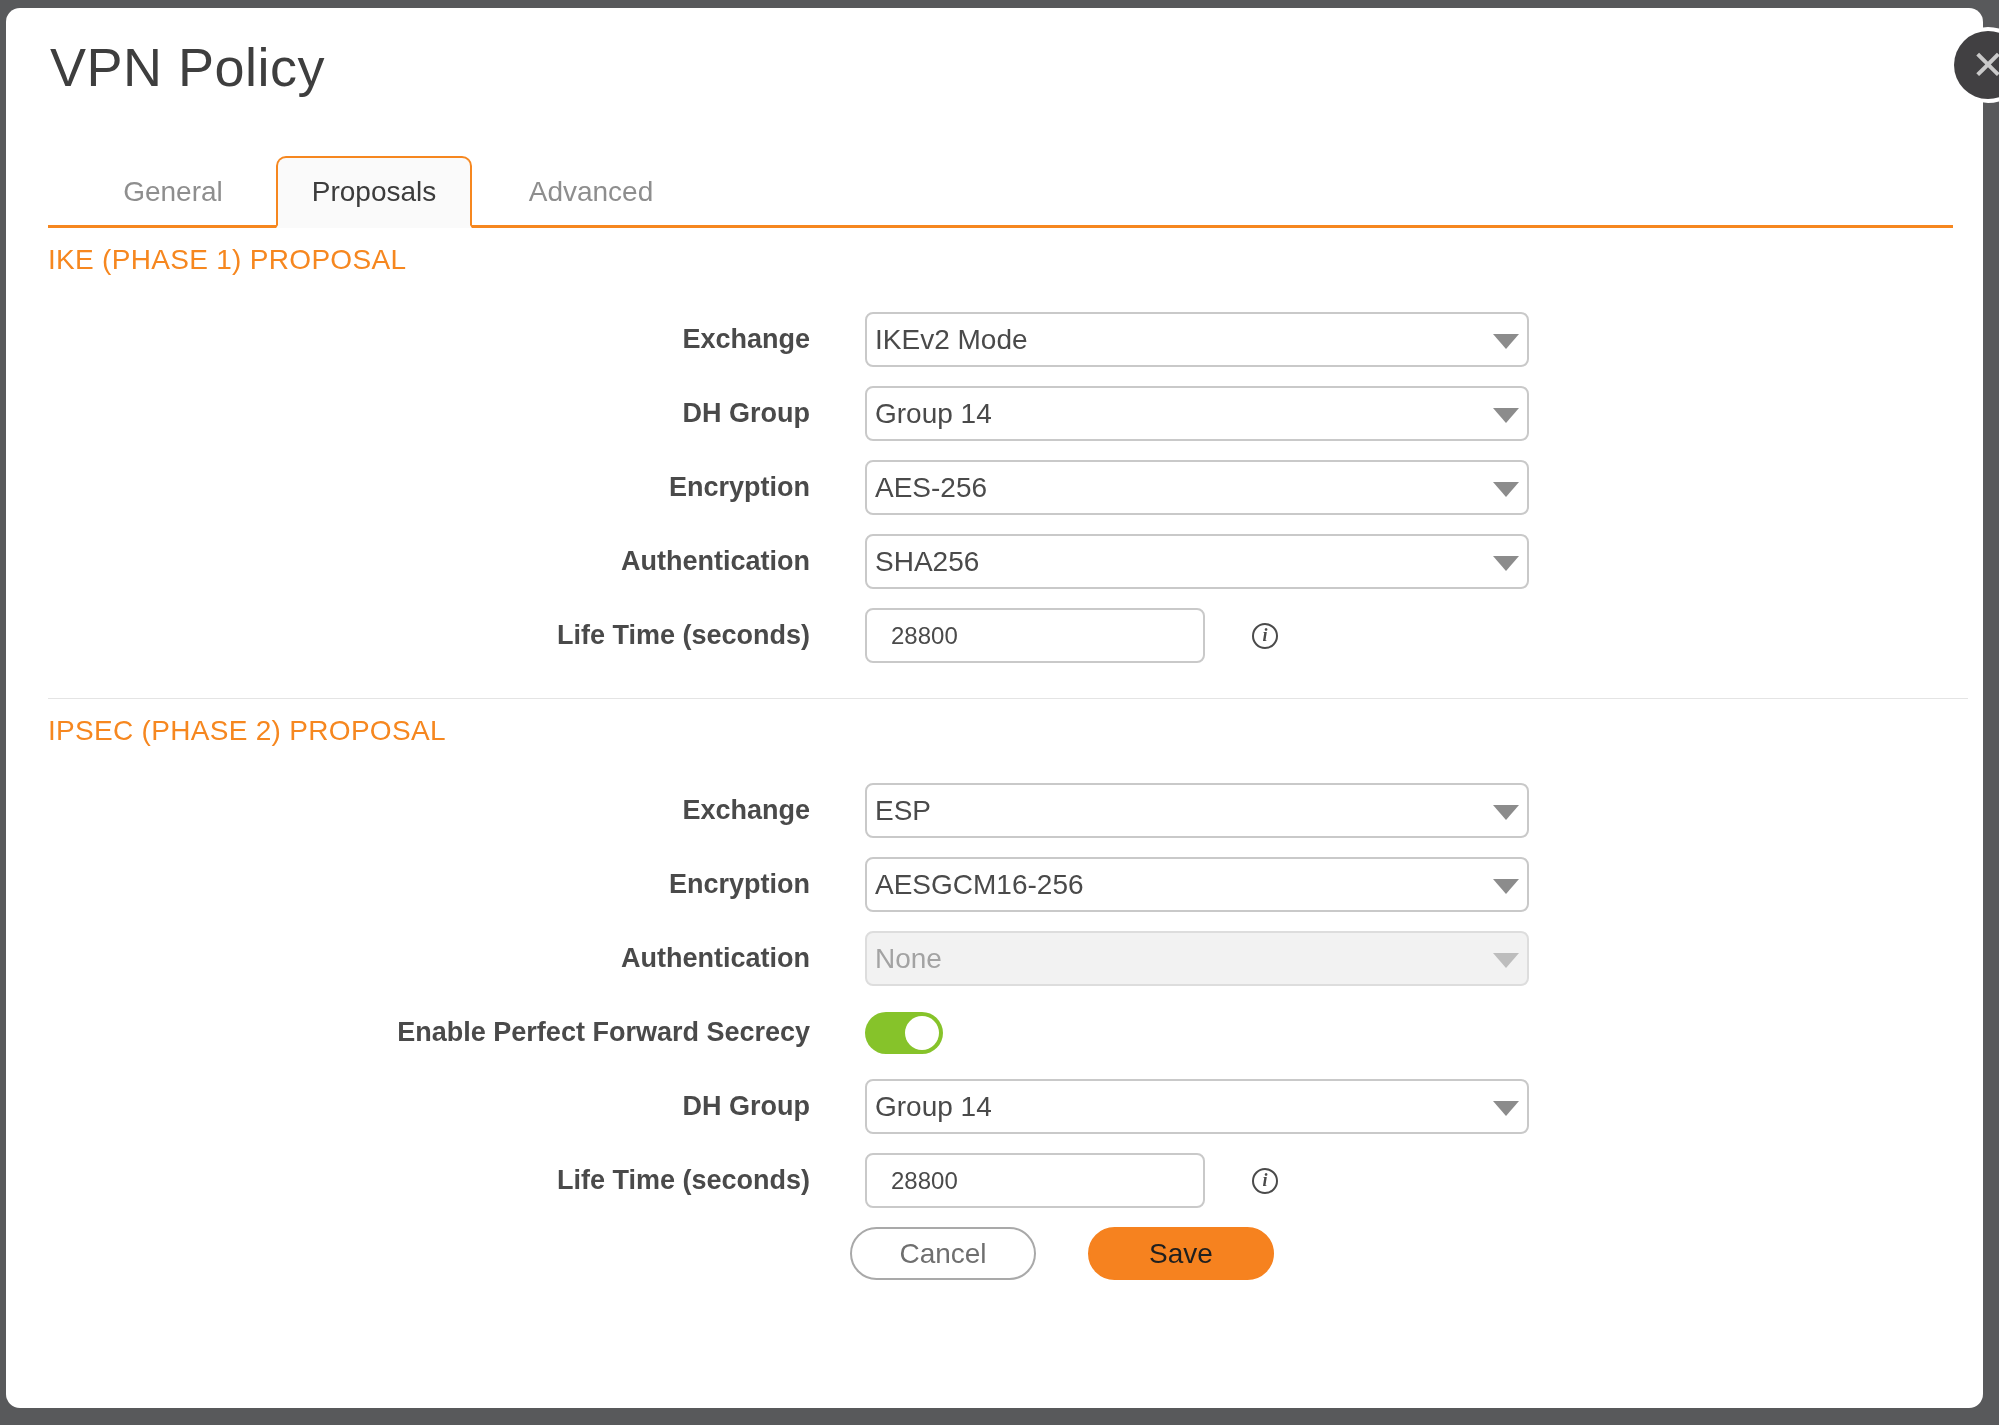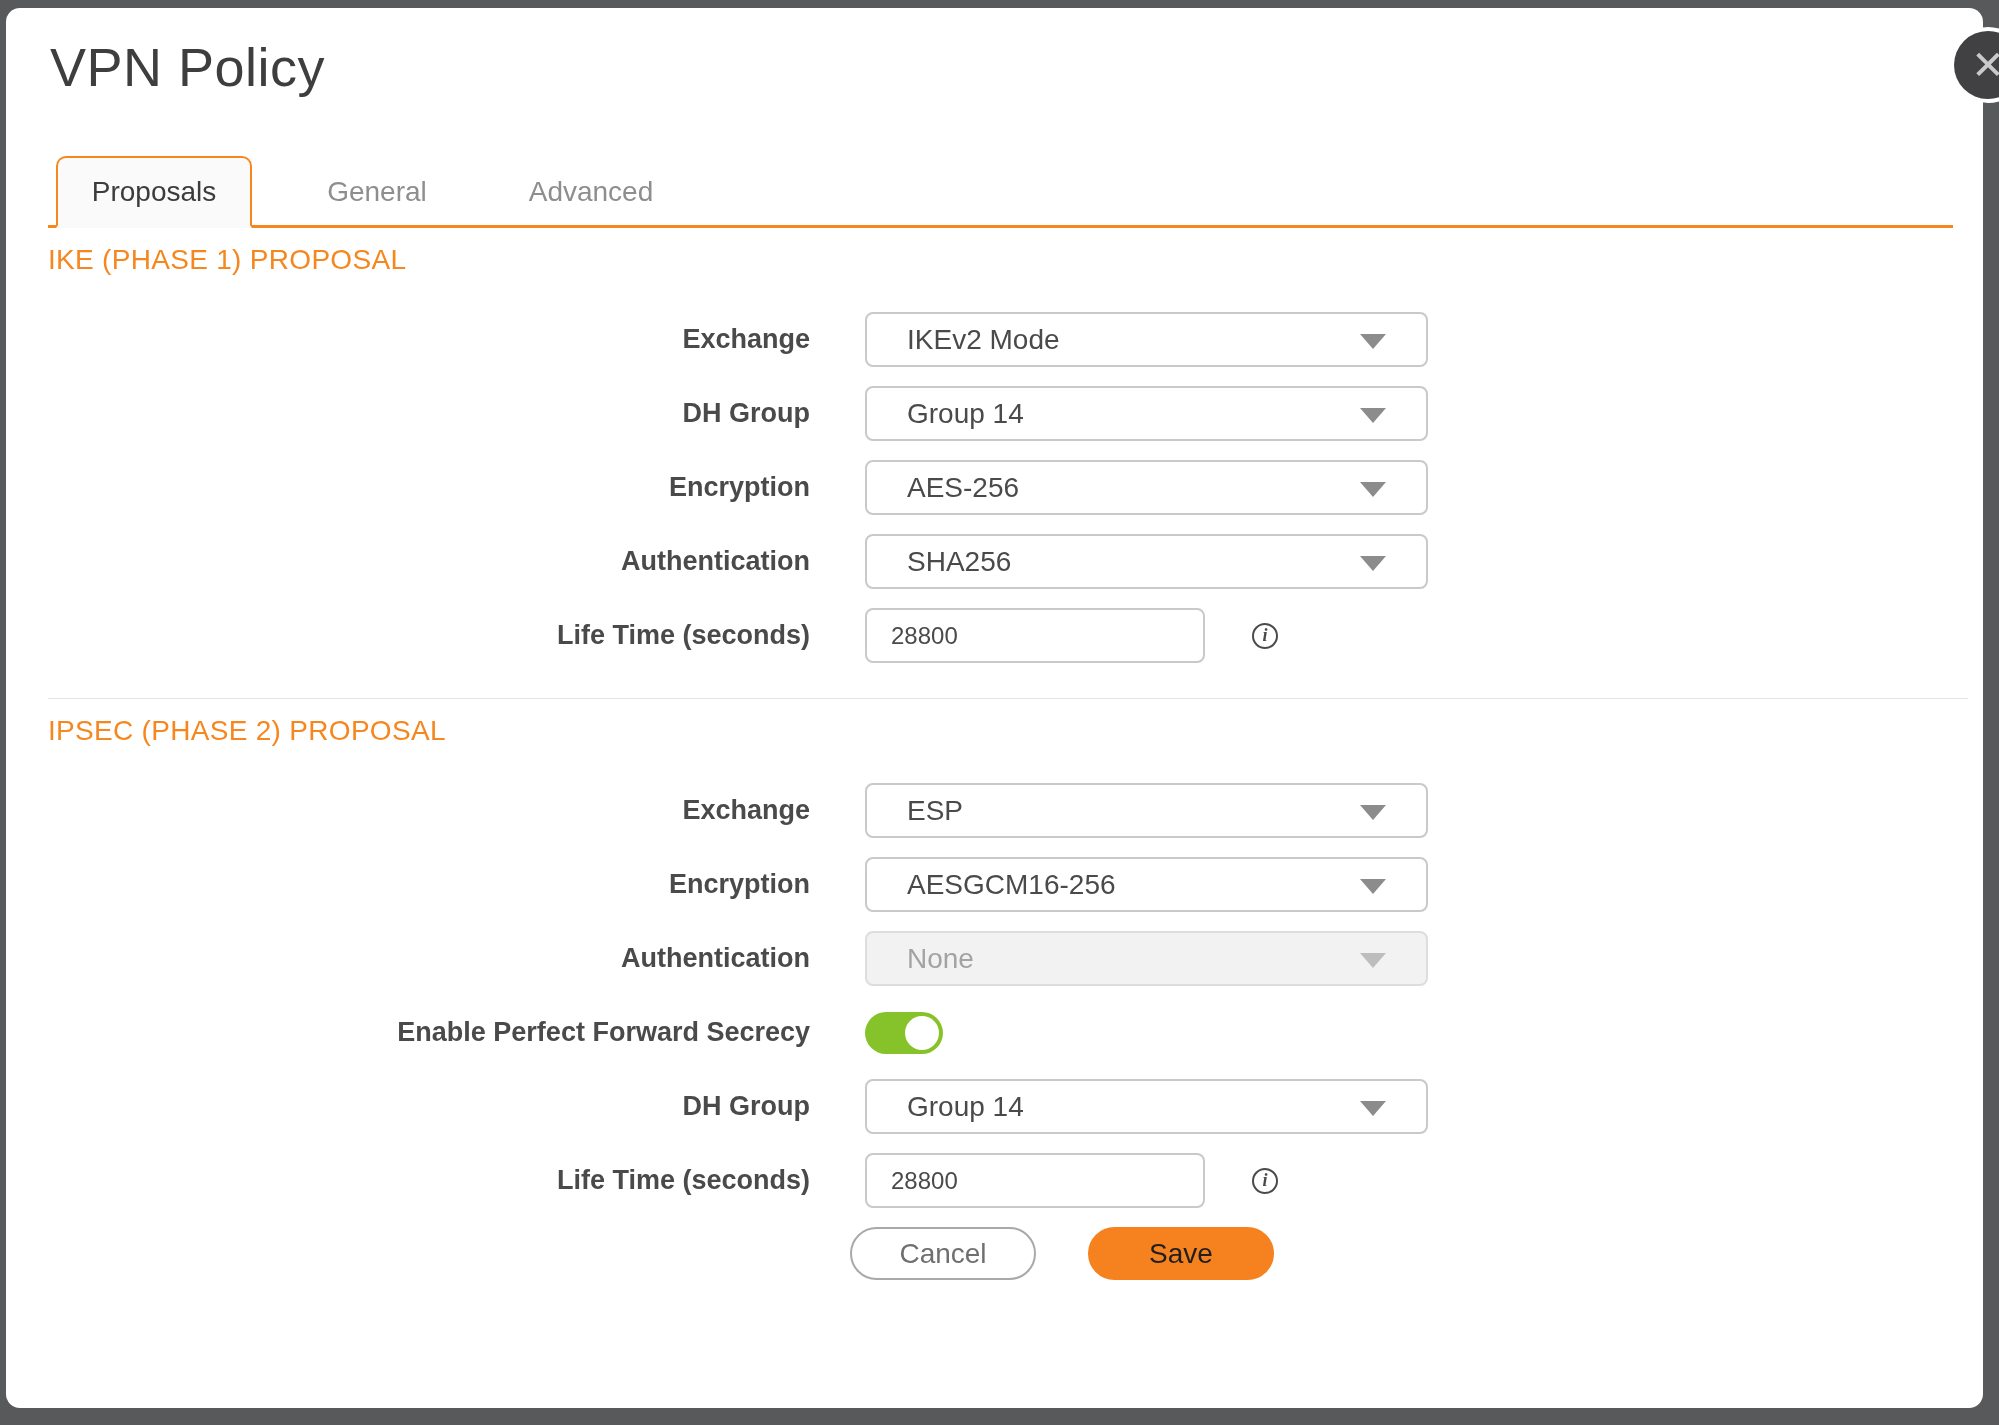--- a/index.html
+++ b/index.html
@@ -110,26 +110,26 @@
   }
   .row .label{
     width:762px;
     text-align:right;
     margin-right:40px;
     font-size:27px;
     font-weight:700;
     color:var(--label);
   }
   .select{
-    width:563px;height:55px;
+    width:664px;height:55px;
     border:2px solid var(--border);
     border-radius:8px;
     background:#fff;
     display:flex;align-items:center;justify-content:space-between;
-    padding:0 40px;
+    padding:0 8px;
     font-size:28px;
     color:var(--value);
     cursor:pointer;
   }
   .select .arrow{
     width:0;height:0;
     border-left:13px solid transparent;
     border-right:13px solid transparent;
     border-top:15px solid #8C8C8C;
     margin-top:3px;
@@ -216,22 +216,22 @@
   }
 </style>
 </head>
 <body>
 
 <div class="dialog">
 
   <div class="dialog-title">VPN Policy</div>
 
   <div class="tabbar">
+    <div class="tab general">General</div>
     <div class="tab active">Proposals</div>
-    <div class="tab general">General</div>
     <div class="tab advanced">Advanced</div>
   </div>
 
   <div class="content">
 
     <div class="section-heading first">IKE (PHASE 1) PROPOSAL</div>
 
     <div class="rows">
       <div class="row">
         <div class="label">Exchange</div>

